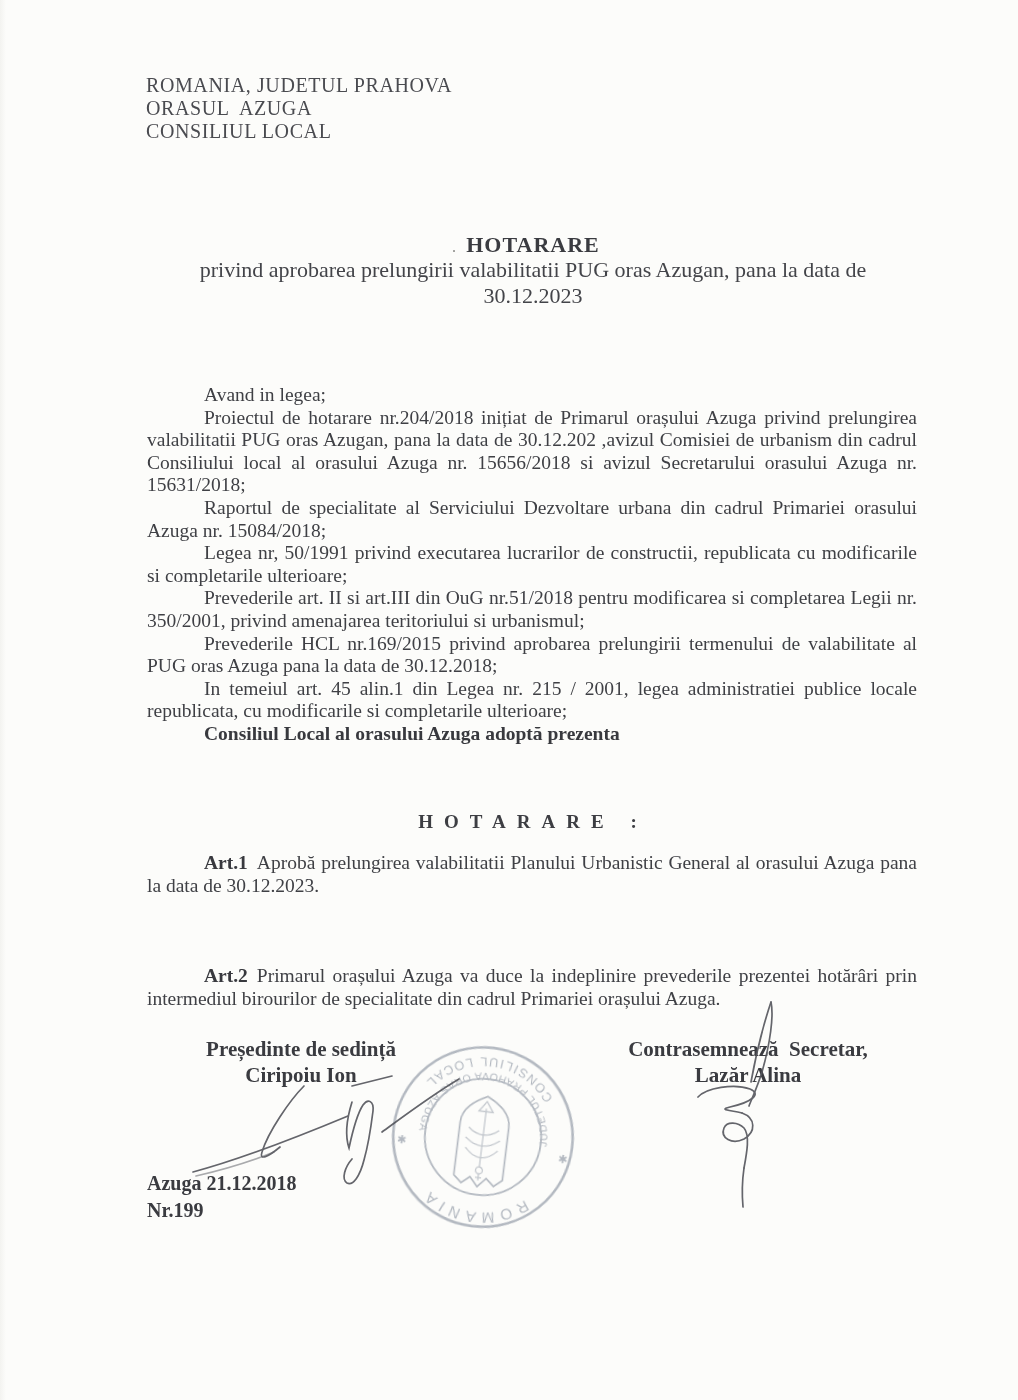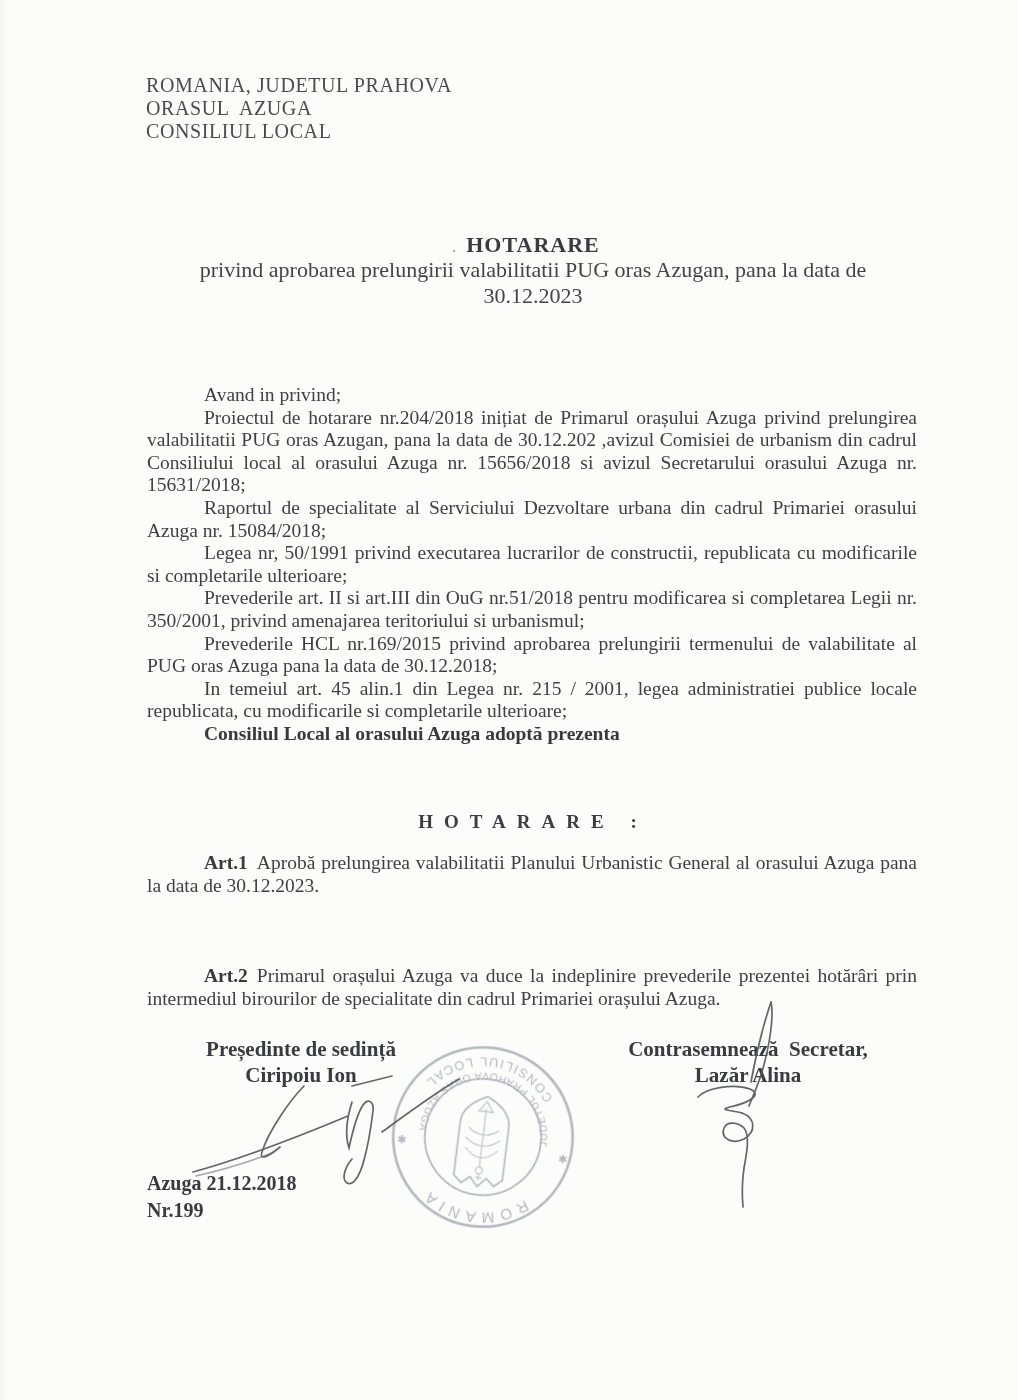--- a/index.html
+++ b/index.html
@@ -55,21 +55,21 @@
     <div>CONSILIUL LOCAL</div>
   </div>
 
   <span class="title-dot">.</span>
   <div class="title-wrap">
     <span class="doc-title">HOTARARE</span>
   </div>
   <div class="subtitle">privind aprobarea prelungirii valabilitatii PUG oras Azugan, pana la data de 30.12.2023</div>
 
   <div class="preamble">
-    <p>Avand in privind;</p>
+    <p>Avand in legea;</p>
     <p>Proiectul de hotarare nr.204/2018 inițiat de Primarul orașului Azuga privind prelungirea valabilitatii PUG oras Azugan, pana la data de 30.12.202 ,avizul Comisiei de urbanism din cadrul Consiliului local al orasului Azuga nr. 15656/2018 si avizul Secretarului orasului Azuga nr. 15631/2018;</p>
     <p>Raportul de specialitate al Serviciului Dezvoltare  urbana din cadrul Primariei orasului Azuga nr. 15084/2018;</p>
     <p>Legea nr, 50/1991 privind executarea lucrarilor de constructii, republicata cu modificarile si completarile ulterioare;</p>
     <p>Prevederile art. II si art.III din OuG nr.51/2018 pentru modificarea si completarea Legii nr. 350/2001, privind amenajarea teritoriului si urbanismul;</p>
     <p>Prevederile HCL nr.169/2015 privind aprobarea prelungirii termenului de valabilitate al PUG oras Azuga pana la data de 30.12.2018;</p>
     <p>In temeiul art. 45 alin.1 din Legea nr. 215 / 2001, legea administratiei publice locale republicata, cu modificarile si completarile ulterioare;</p>
     <p class="adopt">Consiliul Local al orasului Azuga adoptă prezenta</p>
   </div>
 
   <div class="decision-heading">HOTARARE :</div>

